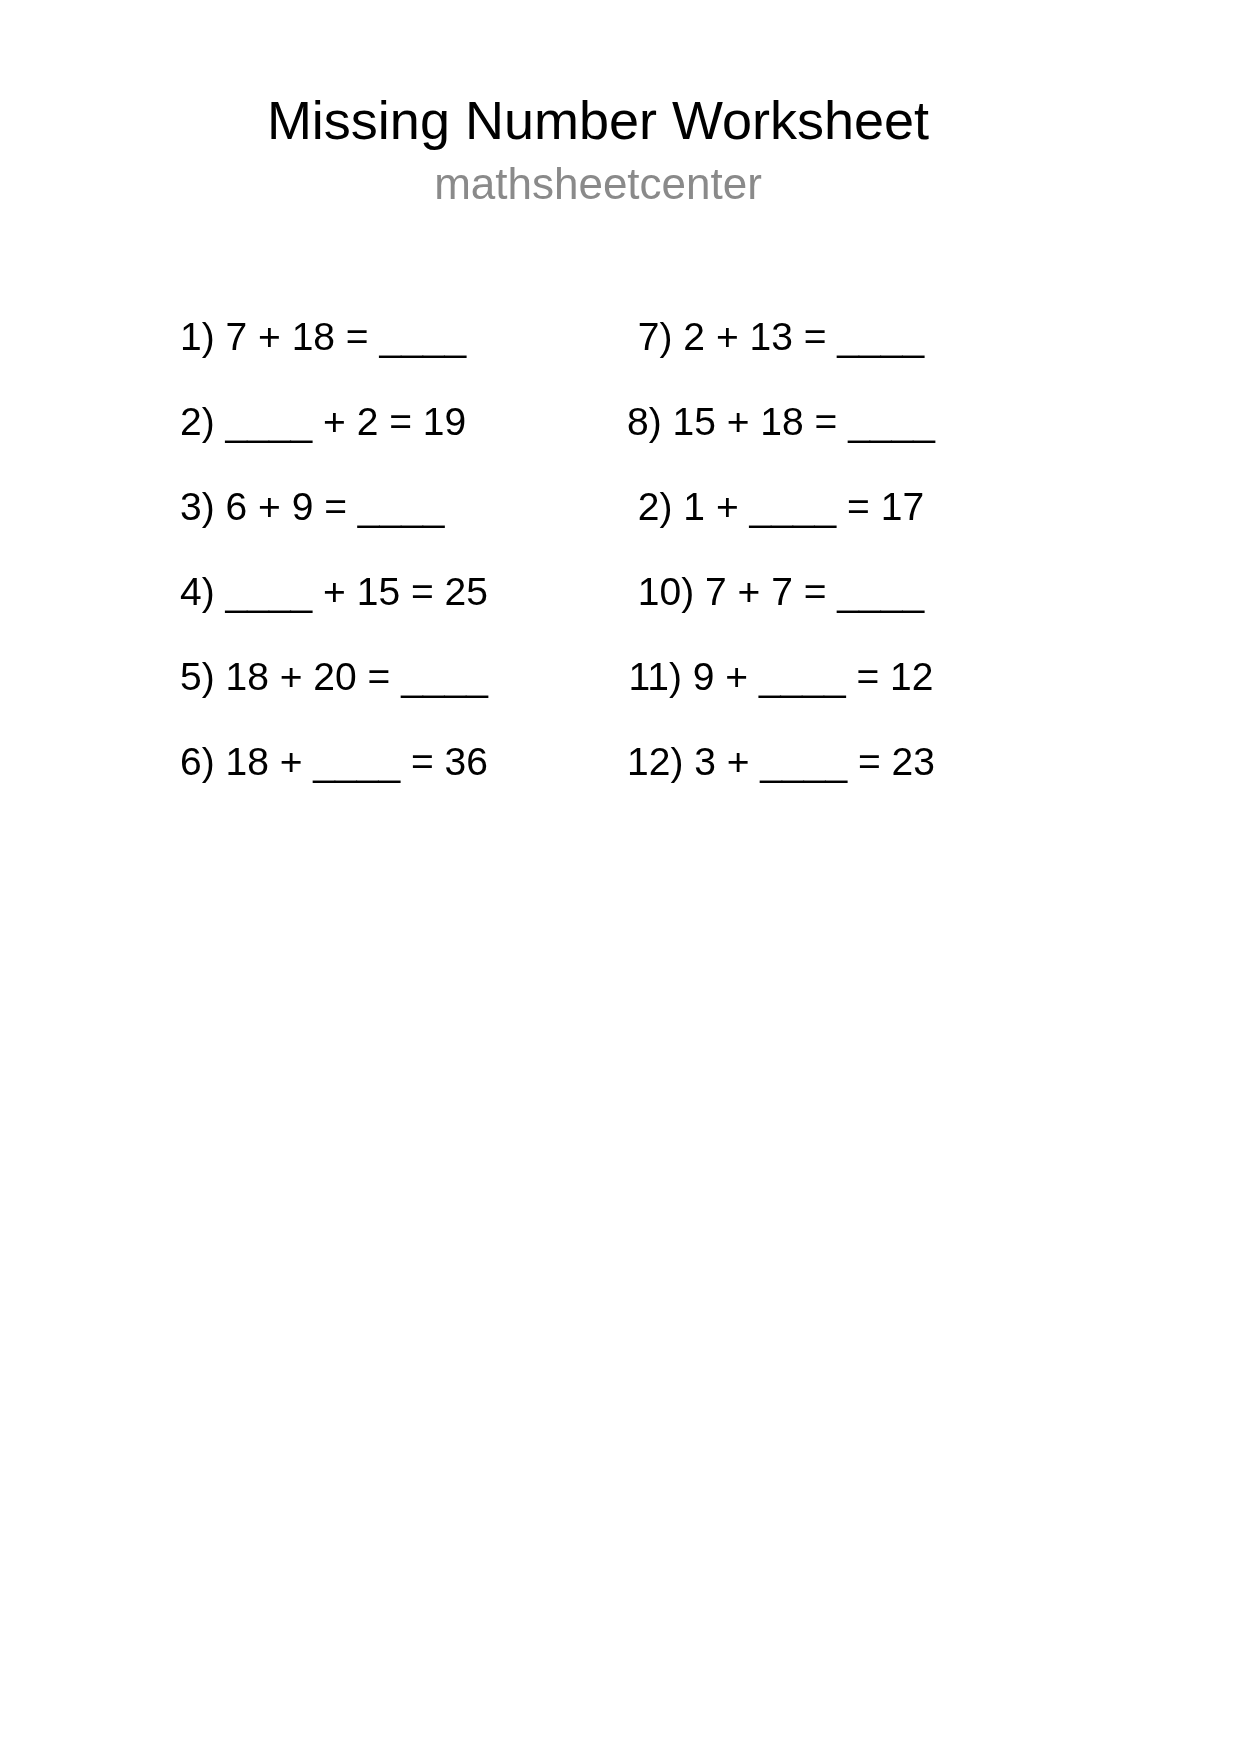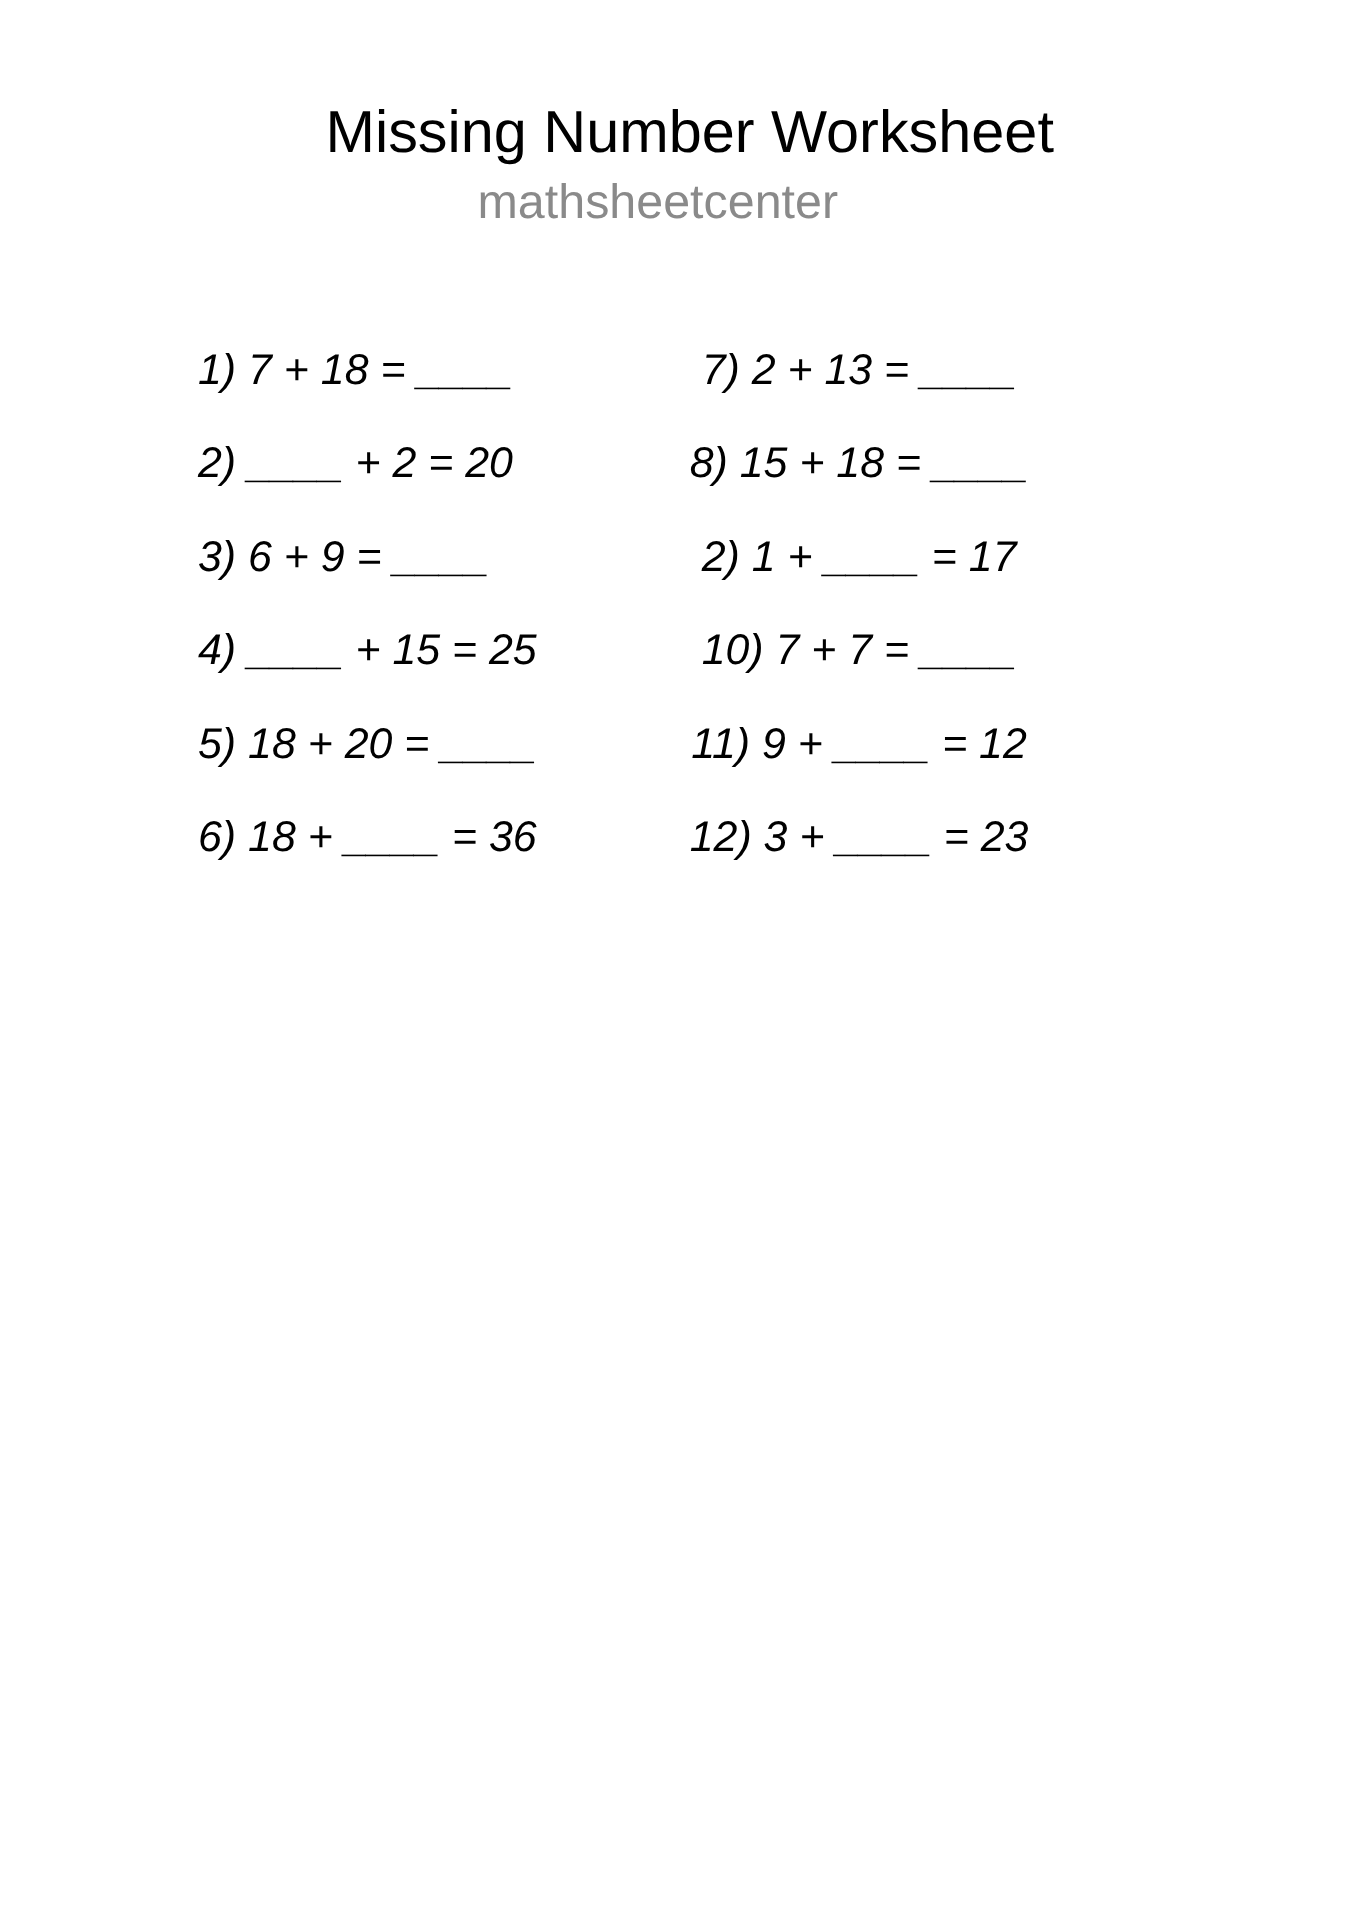--- a/index.html
+++ b/index.html
@@ -1,35 +1,35 @@
 <!DOCTYPE html>
 <html><head>
   <meta charset="utf-8">
   <style>
     html, body { margin: 0; padding: 0; background: #ffffff; }
     body { width: 1240px; height: 1754px; position: relative; overflow: hidden;
            font-family: "Liberation Sans", sans-serif; color: #000; }
     .title { position: absolute; left: 0; width: 1196px; top: 88px; text-align: center;
-             font-size: 54px; line-height: 64px; color: #000; margin-left: 29px; }
+             font-size: 54px; line-height: 64px; color: #000; }
     .subtitle { position: absolute; left: 0; width: 1196px; top: 162px; text-align: center;
                 font-size: 44px; line-height: 44px; color: #8a8a8a; }
-    .col { position: absolute; top: 312px; font-style: italic; }
+    .col { position: absolute; top: 312px; }
     .col.left { left: 180px; }
     .col.right { left: 627px; text-align: center; }
     .problem { height: 85px; font-size: 39px; line-height: 50px; white-space: pre; }
   </style>
 </head>
 <body>
 
 <div class="title">Missing Number Worksheet</div>
 <div class="subtitle">mathsheetcenter</div>
 
 <div class="col left">
   <div class="problem">1) 7 + 18 = ____</div>
-  <div class="problem">2) ____ + 2 = 20</div>
+  <div class="problem">2) ____ + 2 = 19</div>
   <div class="problem">3) 6 + 9 = ____</div>
   <div class="problem">4) ____ + 15 = 25</div>
   <div class="problem">5) 18 + 20 = ____</div>
   <div class="problem">6) 18 + ____ = 36</div>
 </div>
 
 <div class="col right">
   <div class="problem">7) 2 + 13 = ____</div>
   <div class="problem">8) 15 + 18 = ____</div>
   <div class="problem">2) 1 + ____ = 17</div>

